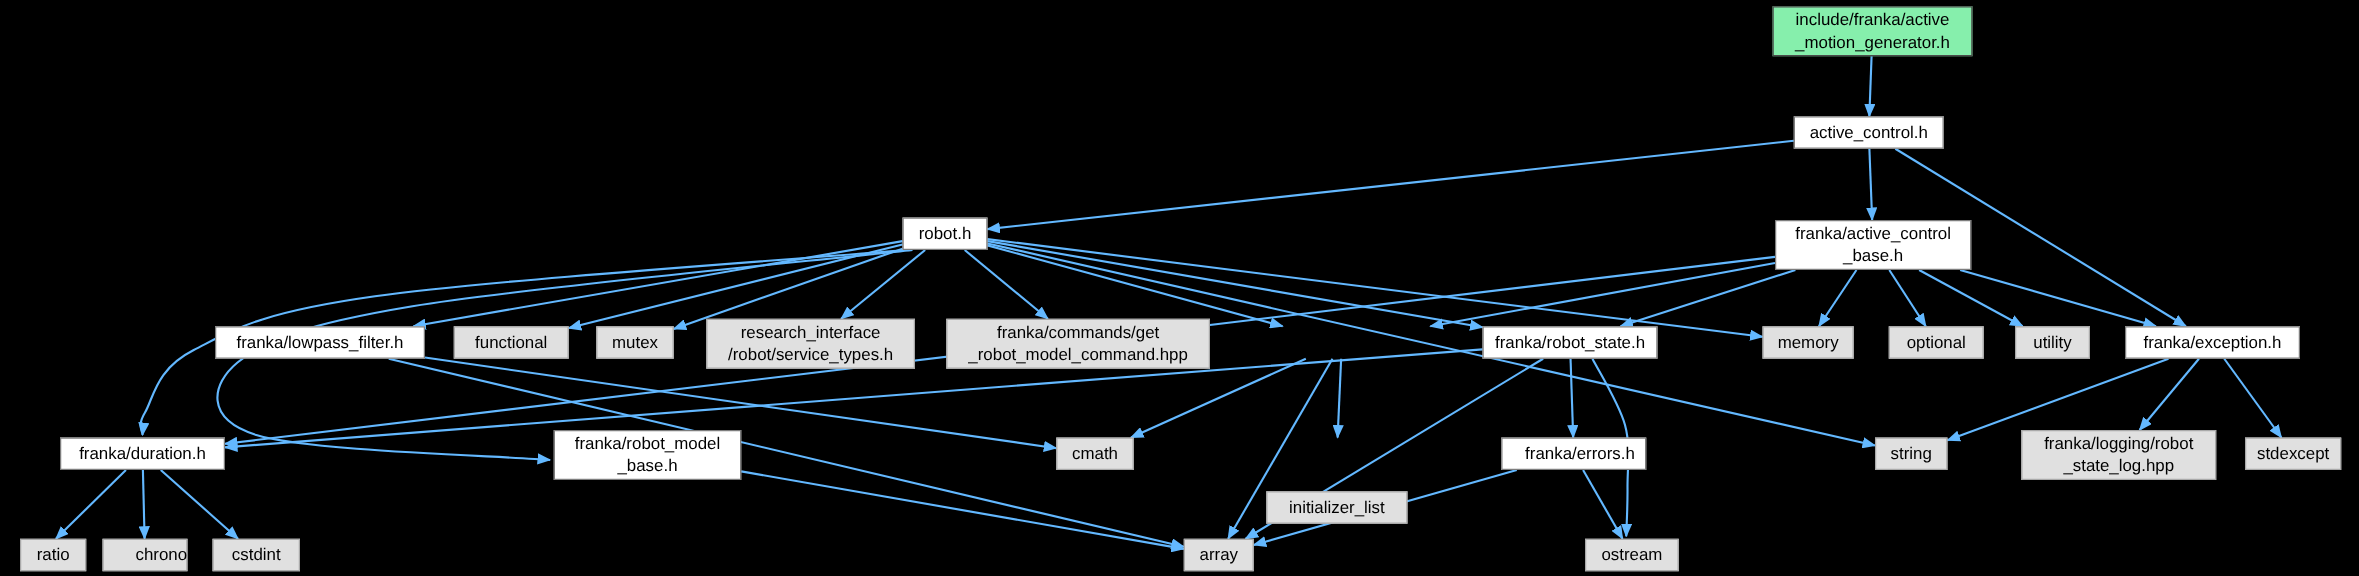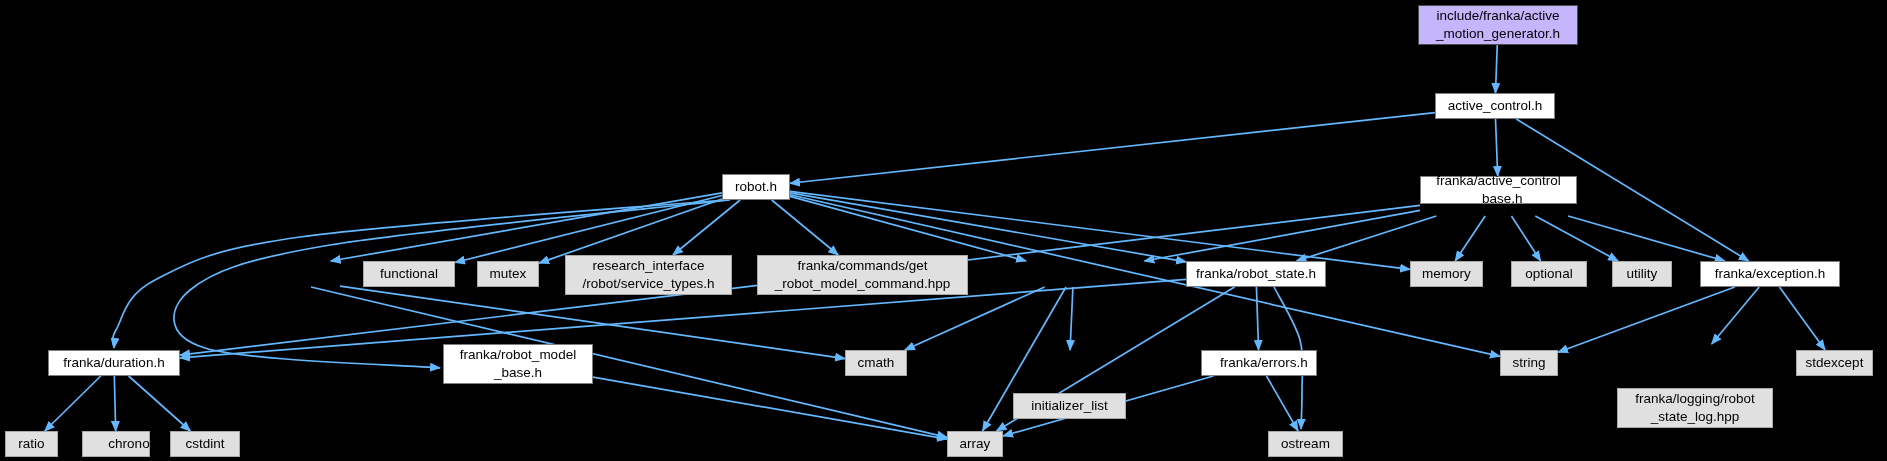--- a/index.html
+++ b/index.html
@@ -4,21 +4,21 @@
 <style>
   html,body{margin:0;padding:0;background:#000;}
   #canvas{position:relative;width:1887px;height:461px;background:#000;overflow:hidden;
           font-family:"Liberation Sans","DejaVu Sans",sans-serif;}
   #edges{position:absolute;left:0;top:0;width:1887px;height:461px;}
   .node{position:absolute;display:flex;align-items:center;justify-content:center;
         text-align:center;font-size:13.5px;line-height:1.3;color:#000;
         white-space:pre-line;box-sizing:border-box;padding:0 6px;}
   .node.internal{background:#ffffff;border:1.6px solid #7e7e7e;}
   .node.external{background:#e0e0e0;border:1.6px solid #a9a9a9;}
-  .node.main{background:#c4b5fd;border:1.6px solid #4a4a4a;}
+  .node.main{background:#86efac;border:1.6px solid #4a4a4a;}
 </style>
 </head>
 <body>
 
 <div id="canvas">
   <svg id="edges" width="1887" height="461" viewBox="0 0 1887 461" xmlns="http://www.w3.org/2000/svg">
     <defs>
       <marker id="arrow" markerWidth="11" markerHeight="9" refX="10" refY="4.5" orient="auto" markerUnits="userSpaceOnUse">
         <path d="M0,0 L11,4.5 L0,9 z" fill="#63b8ff"></path>
       </marker>
@@ -63,41 +63,42 @@
         <path d="M100.75925925925927,376L44.74074074074074,431" stroke="#63b8ff" stroke-width="1.7" marker-end="url(#arrow)"></path>
         <path d="M114.32098765432099,376L115.67901234567901,431" stroke="#63b8ff" stroke-width="1.7" marker-end="url(#arrow)"></path>
         <path d="M128.60493827160494,376L190.39506172839506,431" stroke="#63b8ff" stroke-width="1.7" marker-end="url(#arrow)"></path>
         <path d="M593,377.12910284463896L947,439.0984682713348" stroke="#63b8ff" stroke-width="1.7" marker-end="url(#arrow)"></path>
       </g>
   </svg>
 <div class="node main" style="left: 1418px; top: 5px; width: 160px; height: 40px;">include/franka/active
 _motion_generator.h</div>
     <div class="node internal" style="left: 1435px; top: 93px; width: 120px; height: 26px;">active_control.h</div>
     <div class="node internal" style="left: 722px; top: 174px; width: 68px; height: 26px;">robot.h</div>
-    <div class="node internal" style="left: 1420px; top: 176px; width: 157px; height: 28px;">franka/active_control
+    <div class="node internal" style="left: 1420px; top: 176px; width: 157px; height: 40px;">franka/active_control
 _base.h</div>
+    <div class="node internal" style="left: 172px; top: 261px; width: 168px; height: 26px;">franka/lowpass_filter.h</div>
     <div class="node external" style="left: 363px; top: 261px; width: 92px; height: 26px;">functional</div>
     <div class="node external" style="left: 477px; top: 261px; width: 62px; height: 26px;">mutex</div>
     <div class="node external" style="left: 565px; top: 255px; width: 167px; height: 40px;">research_interface
 /robot/service_types.h</div>
     <div class="node external" style="left: 757px; top: 255px; width: 211px; height: 40px;">franka/commands/get
 _robot_model_command.hpp</div>
     <div class="node internal" style="left: 1186px; top: 261px; width: 140px; height: 26px; text-align: center;">franka/robot_state.h</div>
     <div class="node external" style="left: 1410px; top: 261px; width: 73px; height: 26px;">memory</div>
     <div class="node external" style="left: 1511px; top: 261px; width: 76px; height: 26px;">optional</div>
     <div class="node external" style="left: 1612px; top: 261px; width: 60px; height: 26px;">utility</div>
     <div class="node internal" style="left: 1700px; top: 261px; width: 140px; height: 26px;">franka/exception.h</div>
     <div class="node internal" style="left: 48px; top: 350px; width: 132px; height: 26px;">franka/duration.h</div>
     <div class="node internal" style="left: 443px; top: 344px; width: 150px; height: 40px;">franka/robot_model
 _base.h</div>
     <div class="node external" style="left: 845px; top: 350px; width: 62px; height: 26px;">cmath</div>
     <div class="node external" style="left: 1013px; top: 350px; width: 113px; height: 26px; margin-top: 43px;">initializer_list</div>
     <div class="node internal" style="left: 1201px; top: 350px; width: 116px; height: 26px; padding-left: 16px;">franka/errors.h</div>
     <div class="node external" style="left: 1500px; top: 350px; width: 58px; height: 26px;">string</div>
-    <div class="node external" style="left: 1617px; top: 344px; width: 156px; height: 40px; margin-top: 44px;">franka/logging/robot
+    <div class="node external" style="left: 1617px; top: 344px; width: 156px; height: 40px;">franka/logging/robot
 _state_log.hpp</div>
     <div class="node external" style="left: 1796px; top: 350px; width: 77px; height: 26px;">stdexcept</div>
-    <div class="node external" style="left: 5px; top: 431px; width: 53px; height: 26px;">ratio</div>
+    <div class="node external" style="left: 16px; top: 431px; width: 53px; height: 26px;">ratio</div>
     <div class="node external" style="left: 82px; top: 431px; width: 68px; height: 26px; padding-left: 32px;">chrono</div>
     <div class="node external" style="left: 170px; top: 431px; width: 70px; height: 26px;">cstdint</div>
     <div class="node external" style="left: 947px; top: 431px; width: 56px; height: 26px;">array</div>
     <div class="node external" style="left: 1268px; top: 431px; width: 75px; height: 26px;">ostream</div>
   </div>
 
 </body></html>

